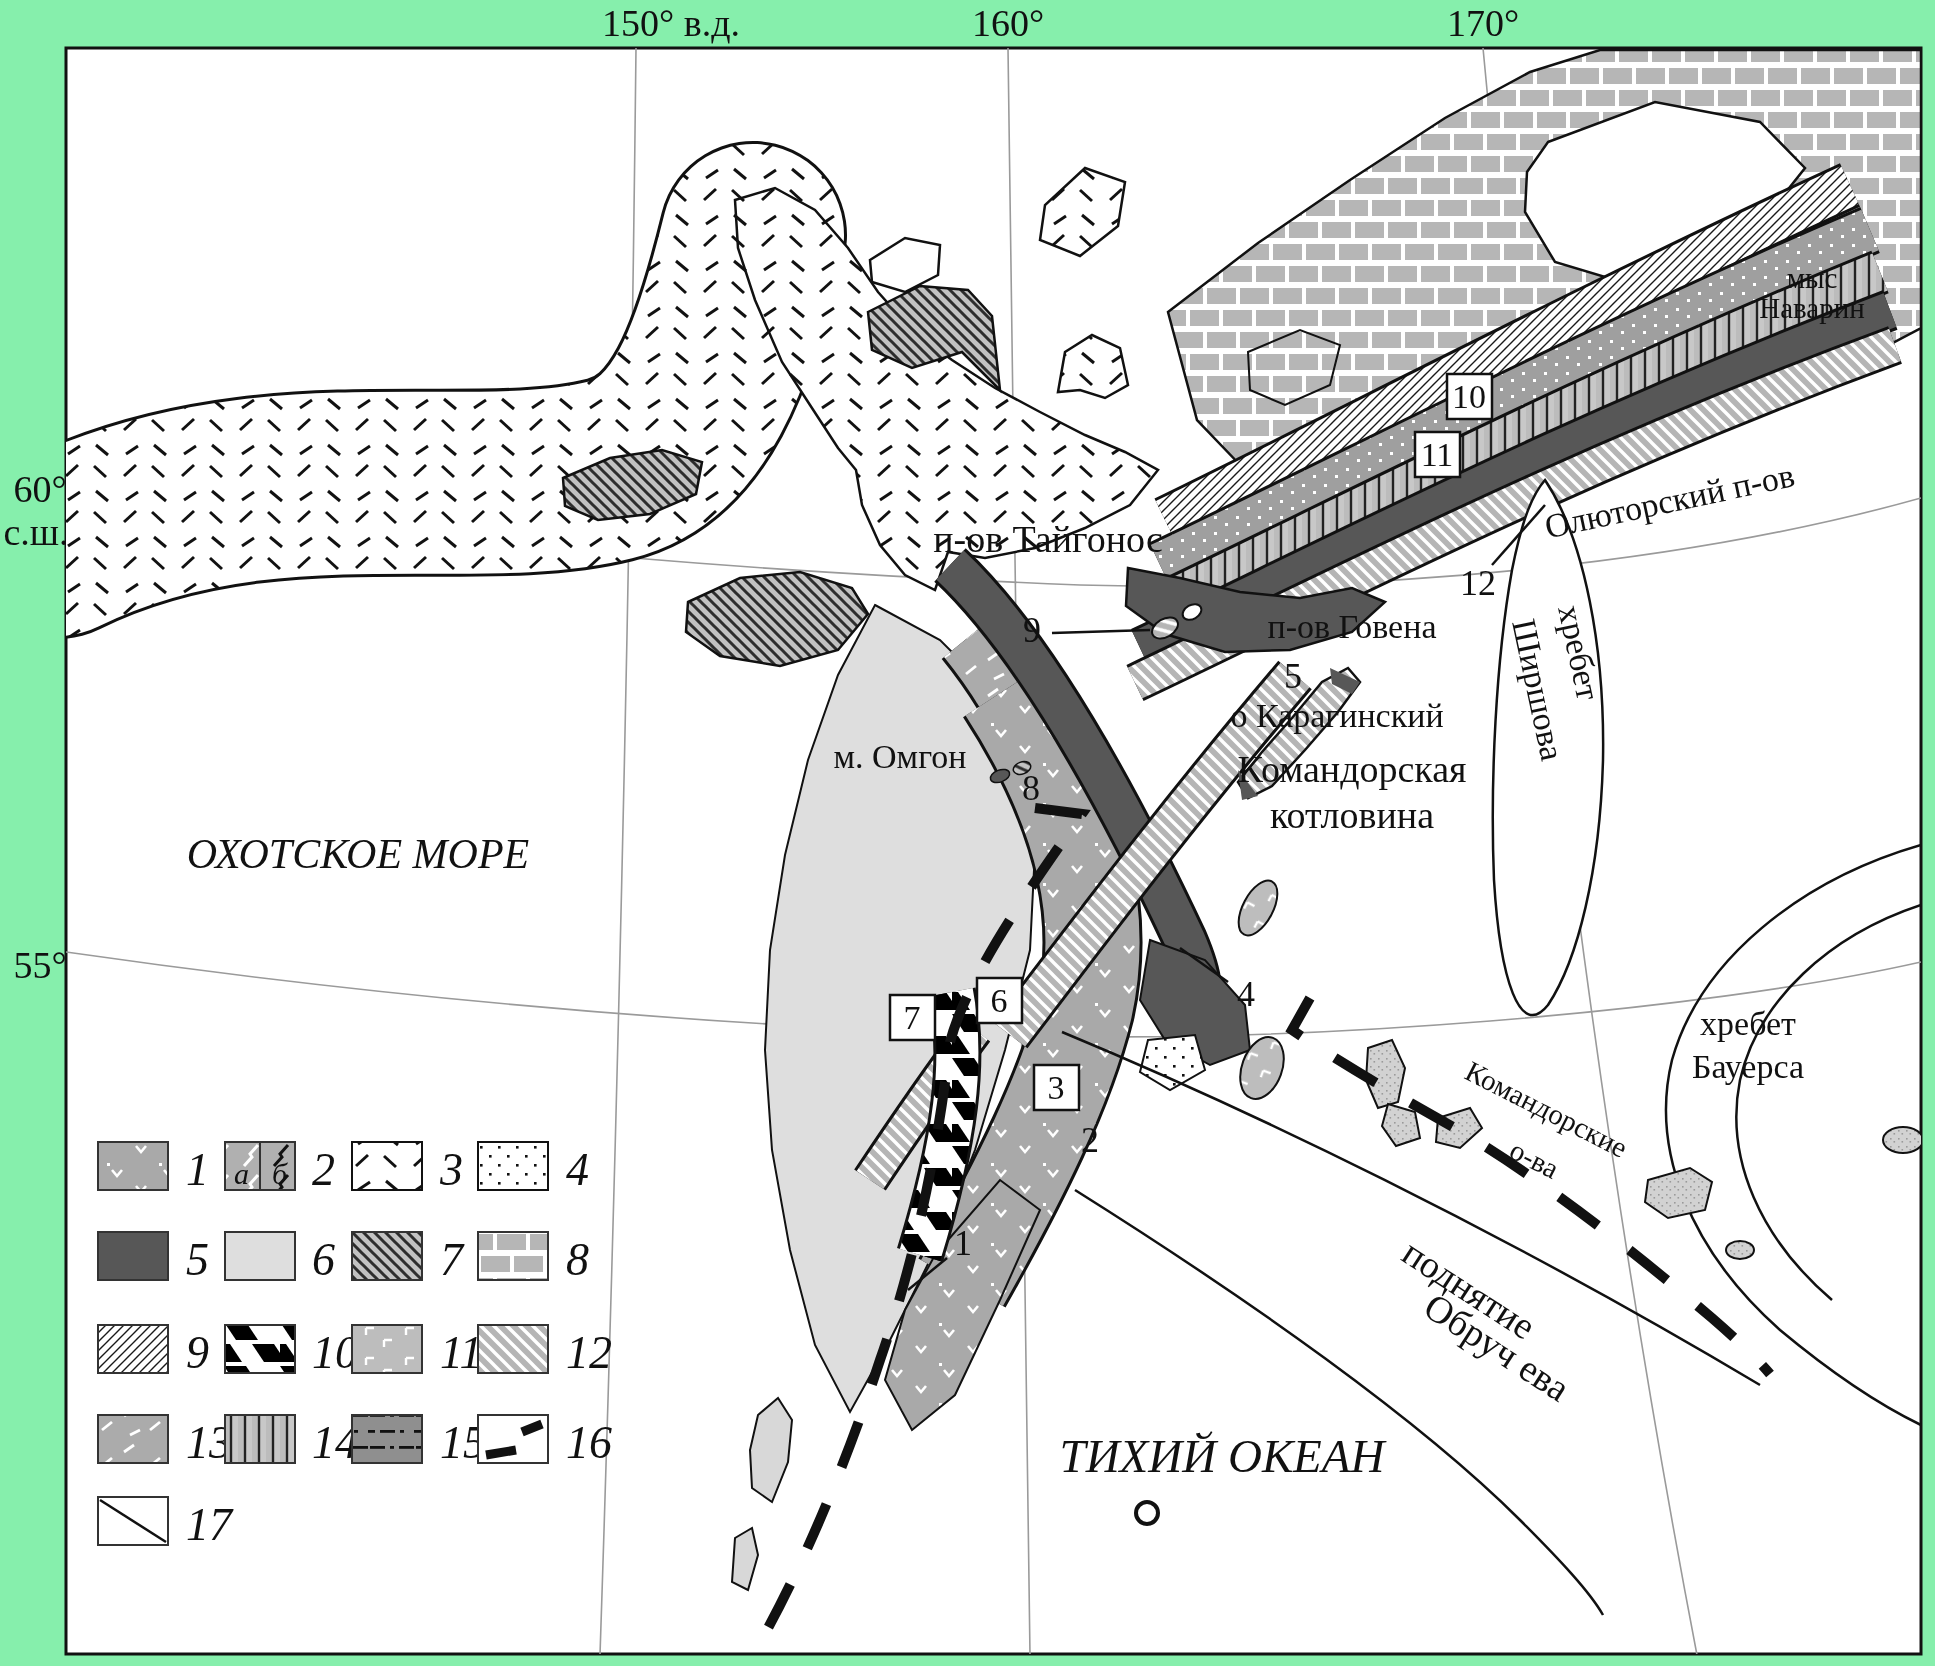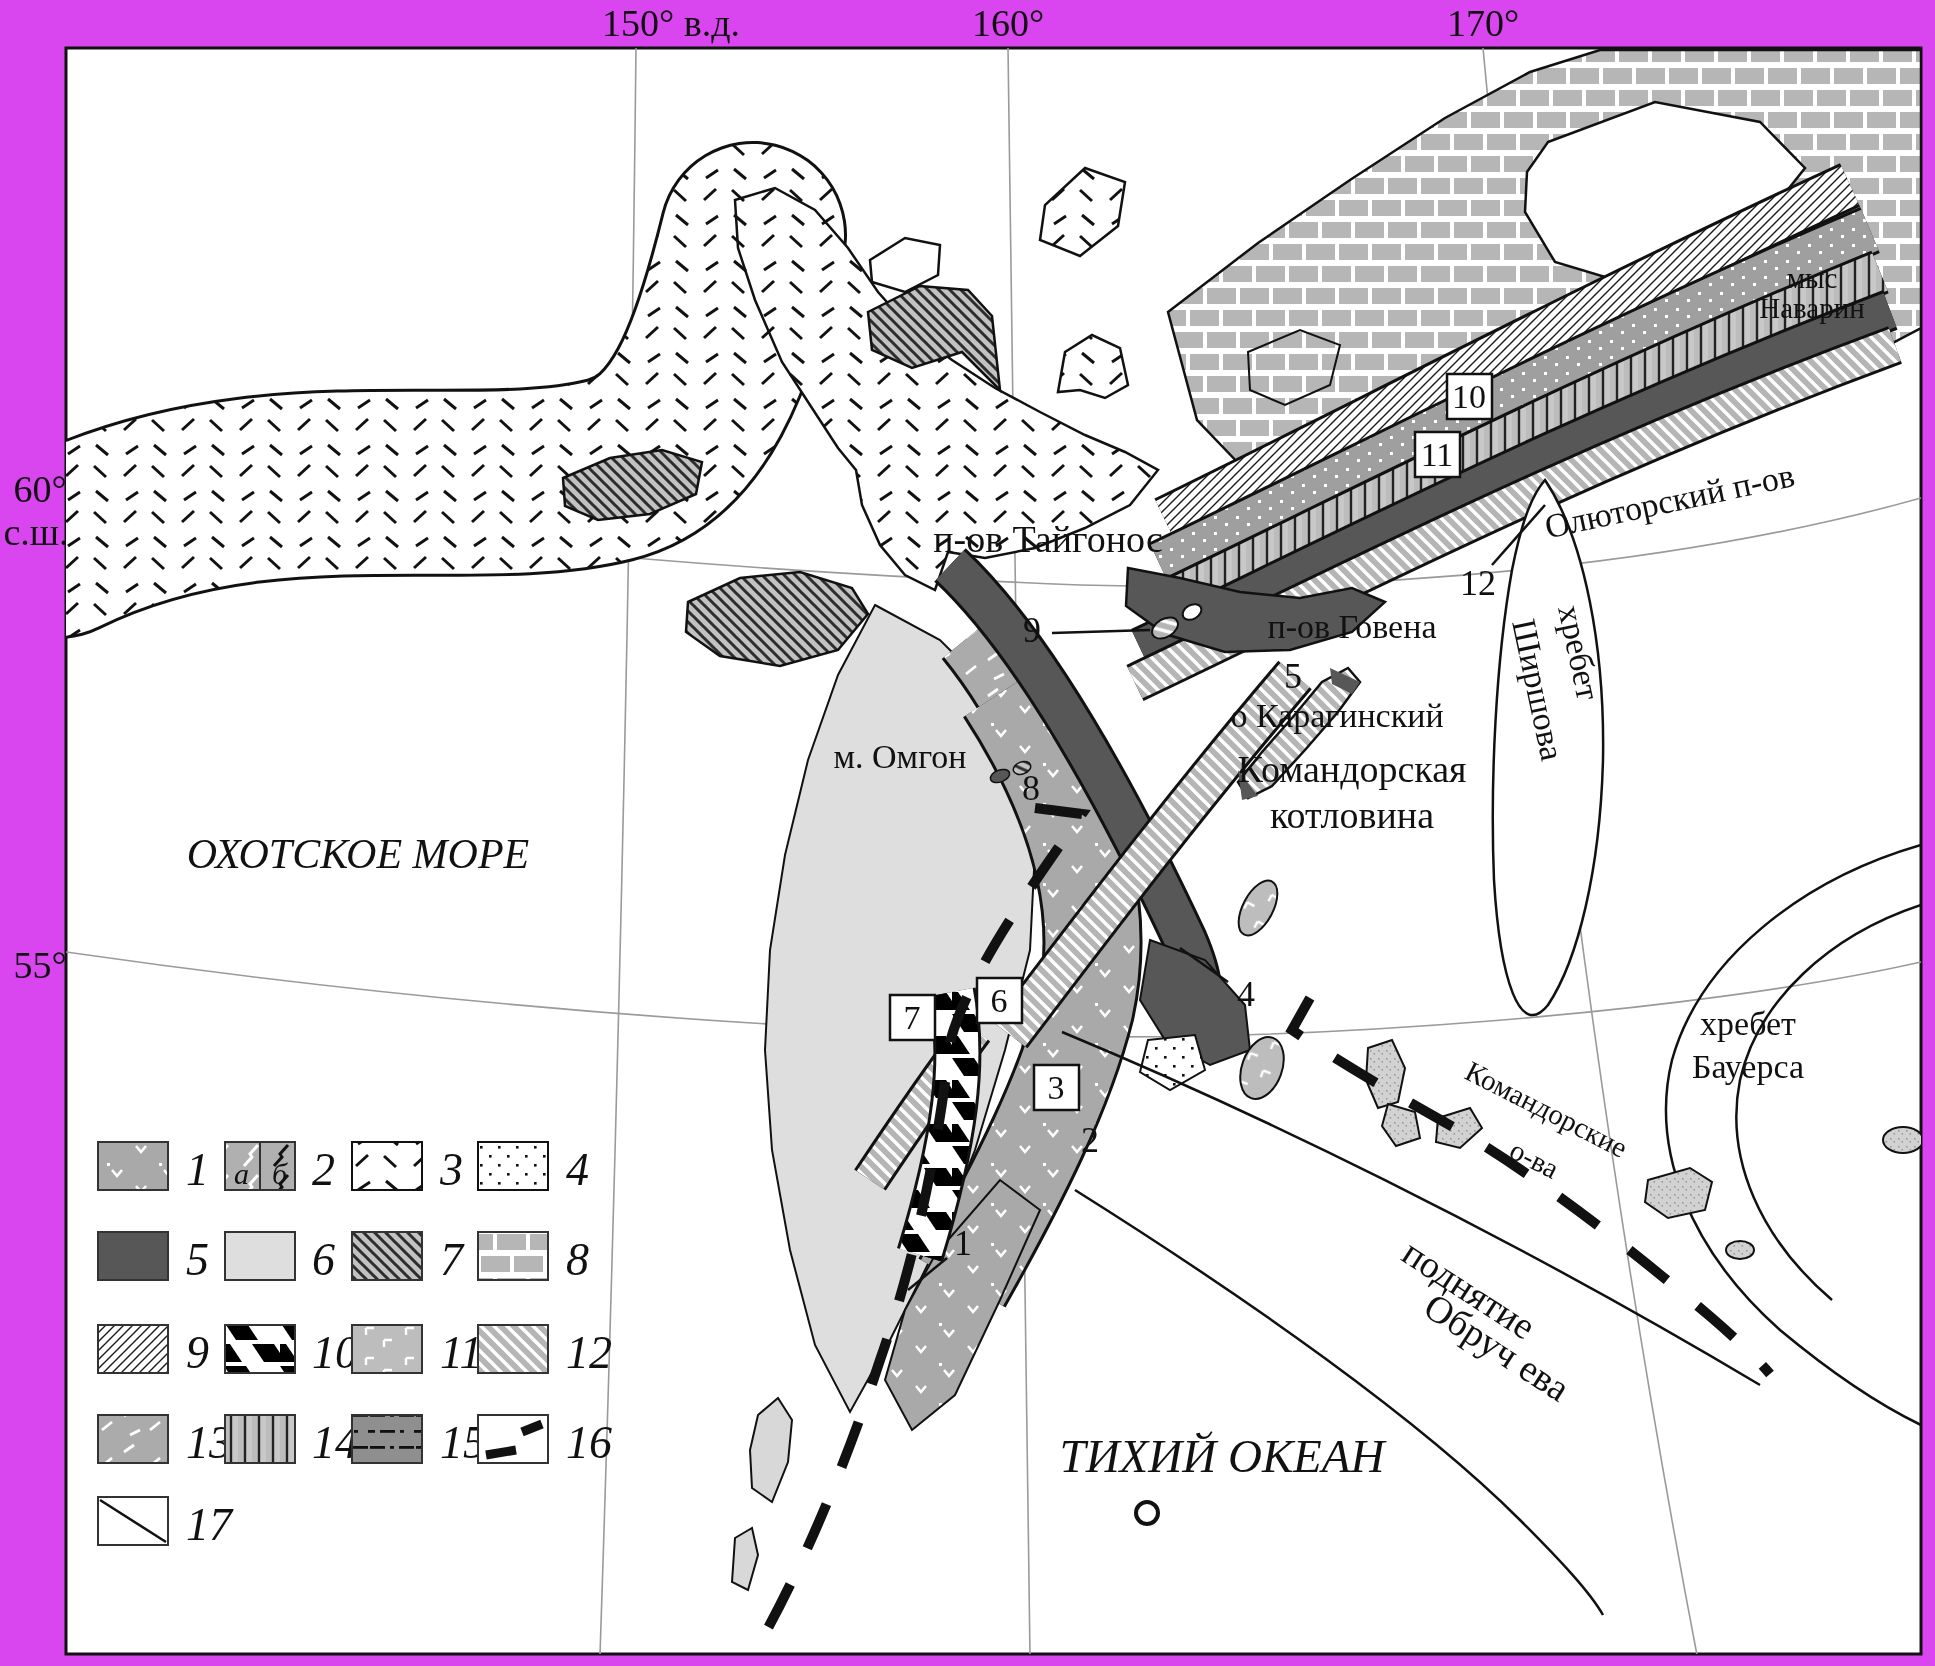--- a/index.html
+++ b/index.html
@@ -1,16 +1,16 @@
 <!DOCTYPE html>
 <html><head>
 <meta charset="utf-8">
 <style>
   html,body{margin:0;padding:0;background:#fff;}
-  #fig{position:relative;width:1935px;height:1666px;background:#d946ef;
+  #fig{position:relative;width:1935px;height:1666px;background:#86efac;
        font-family:"Liberation Serif","DejaVu Serif",serif;}
   svg{display:block;}
   text{fill:#111;}
   .axis{font-size:38px;}
   .geo{font-size:34px;}
   .geo-big{font-size:38px;}
   .sea{font-style:italic;font-size:42px;}
   .sea-big{font-style:italic;font-size:47px;}
   .small{font-size:29px;}
   .marker{font-size:36px;}

